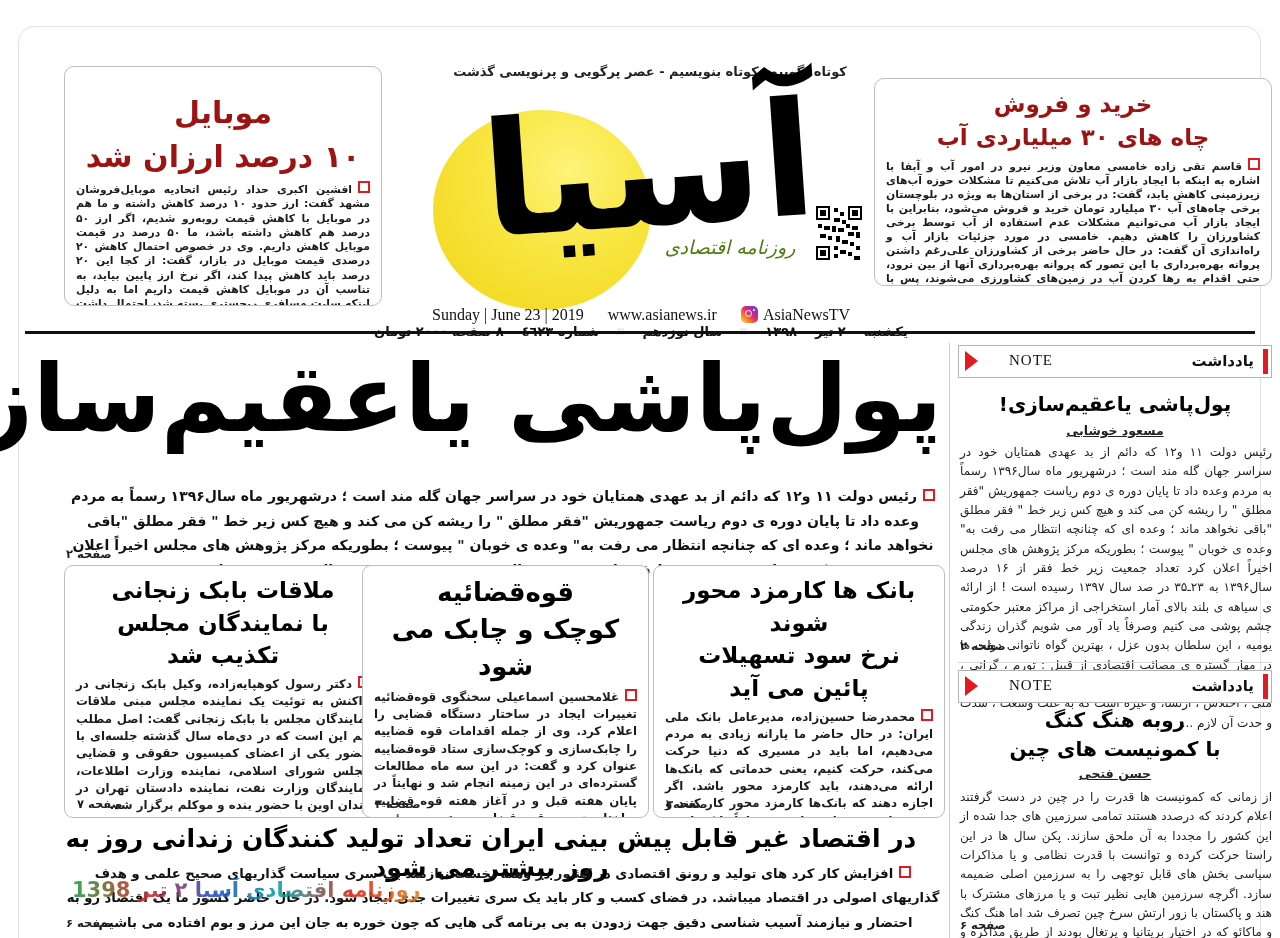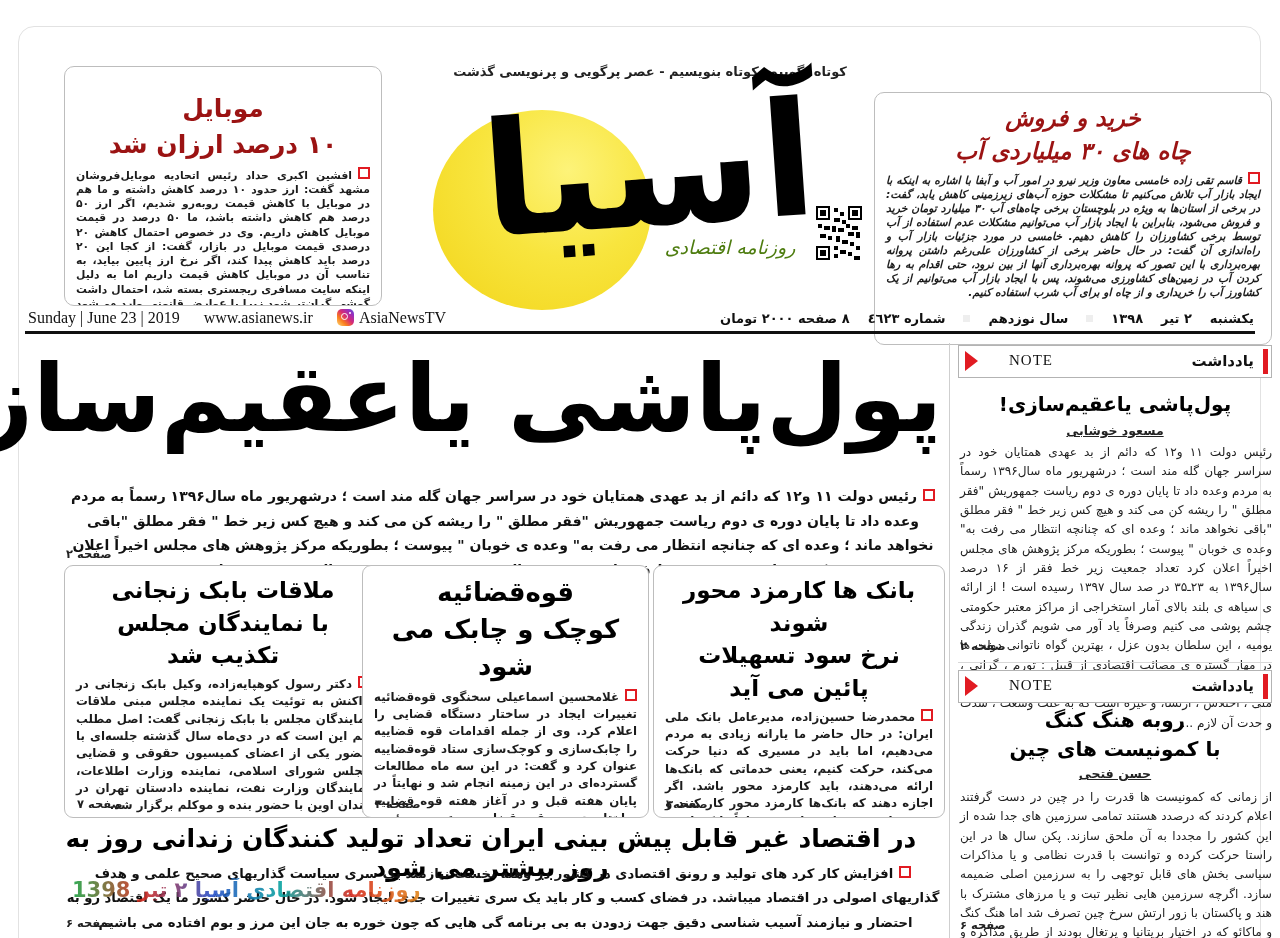--- a/index.html
+++ b/index.html
@@ -45,30 +45,30 @@
   }
   .news-box .body, .story-box .body {
     direction:rtl; text-align:justify; font-weight:bold; color:#1c1c1c;
     margin:3px 11px;
   }
   .bullet::before {
     content:""; display:inline-block; width:8px; height:8px;
     border:2.5px solid #e11b22; margin-left:6px; vertical-align:0px;
   }
   #box-mobile { left:64px; top:66px; width:318px; height:240px; }
-  #box-mobile .title { font-size:25px;margin-top:24px; }
+  #box-mobile .title { font-size:30px;margin-top:24px; }
   #box-mobile .body { font-size:10.8px; line-height:1.32; }
-  #box-water { left:874px; top:92px; width:398px; height:253px;font-style:italic; }
+  #box-water { left:874px; top:78px; width:398px; height:208px; }
   #box-water .title { font-size:23px; }
   #box-water .body { font-size:10.8px; line-height:1.3; }
 
   
   .dateline {
     position:absolute; left:28px; top:306px; width:1226px; height:24px;
-    display:flex; justify-content:space-between; align-items:center;
+    display:flex; justify-content:space-between; align-items:center;flex-direction:column;
   }
   .dl-left { display:flex; align-items:center; gap:24px;
     font-family:"Liberation Serif", serif; font-size:16px; color:#111; }
   .insta-wrap { display:flex; gap:5px; }
   .insta {
     position:relative; width:17px; height:17px; border-radius:5px;
     background:linear-gradient(45deg,#feda75 0%,#fa7e1e 30%,#d62976 55%,#962fbf 80%,#4f5bd5 100%);
   }
   .insta .ring {
     position:absolute; left:4px; top:4px; width:7px; height:7px;

